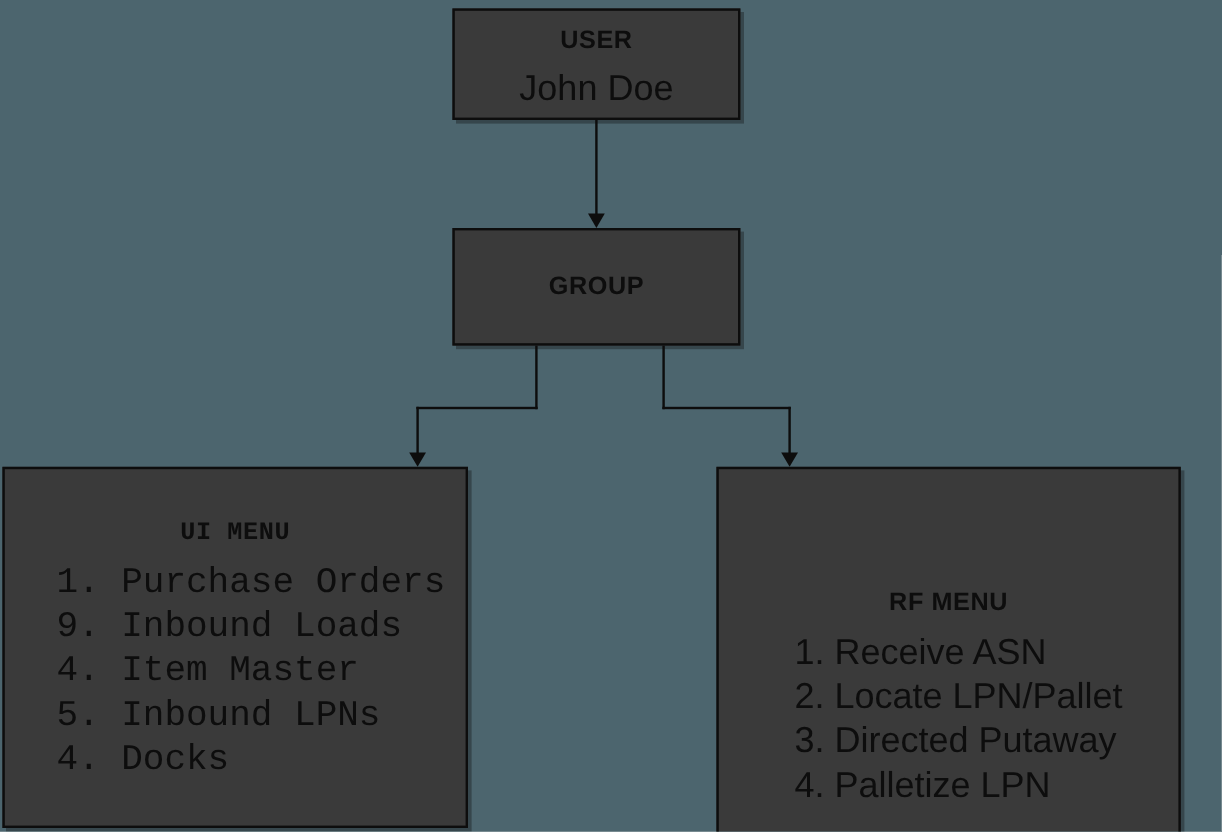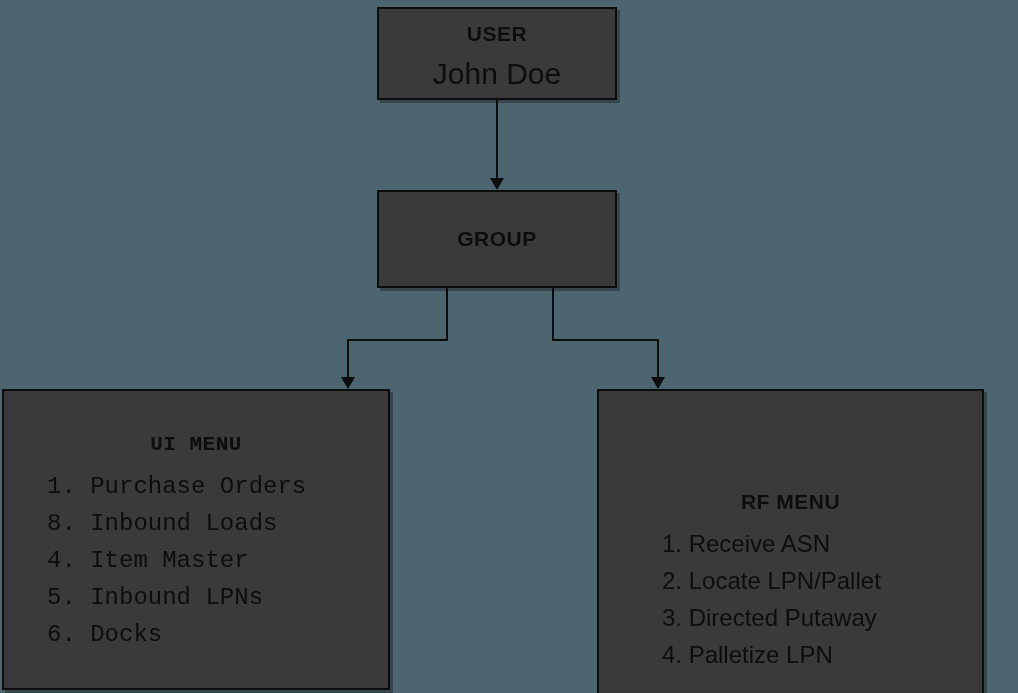--- a/index.html
+++ b/index.html
@@ -29,21 +29,21 @@
     font-weight:bold;text-align:center;
     font-size:21px;line-height:40px;
     letter-spacing:0.5px;
   }
   .node .subtitle{
     text-align:center;font-size:30px;line-height:40px;
   }
   .menu .title{line-height:37px;margin-bottom:5px;}
   .menu ul{
     list-style:none;margin:0;padding:0;
-    font-size:24px;line-height:37px;
+    font-size:30px;line-height:37px;
   }
   .menu.ui ul{padding-left:43px;}
   .menu.rf ul{padding-left:63px;}
   .line{position:absolute;background:var(--line);}
   .arrow-down{
     position:absolute;width:0;height:0;
     border-left:7px solid transparent;
     border-right:7px solid transparent;
     border-top:12px solid var(--line);
   }
@@ -87,24 +87,24 @@
 
   <div class="line" id="line-group-drop-right"></div>
   <div class="line" id="line-group-horiz-right"></div>
   <div class="line" id="line-right-drop2"></div>
   <div class="arrow-down" id="arrow-rf-menu"></div>
 
   <div class="node menu ui" id="node-ui-menu">
     <div class="title">UI MENU</div>
     <ul>
       <li>1. Purchase Orders</li>
-      <li>8. Inbound Loads</li>
+      <li>9. Inbound Loads</li>
       <li>4. Item Master</li>
       <li>5. Inbound LPNs</li>
-      <li>6. Docks</li>
+      <li>4. Docks</li>
     </ul>
   </div>
 
   <div class="node menu rf" id="node-rf-menu">
     <div class="title">RF MENU</div>
     <ul>
       <li>1. Receive ASN</li>
       <li>2. Locate LPN/Pallet</li>
       <li>3. Directed Putaway</li>
       <li>4. Palletize LPN</li>

